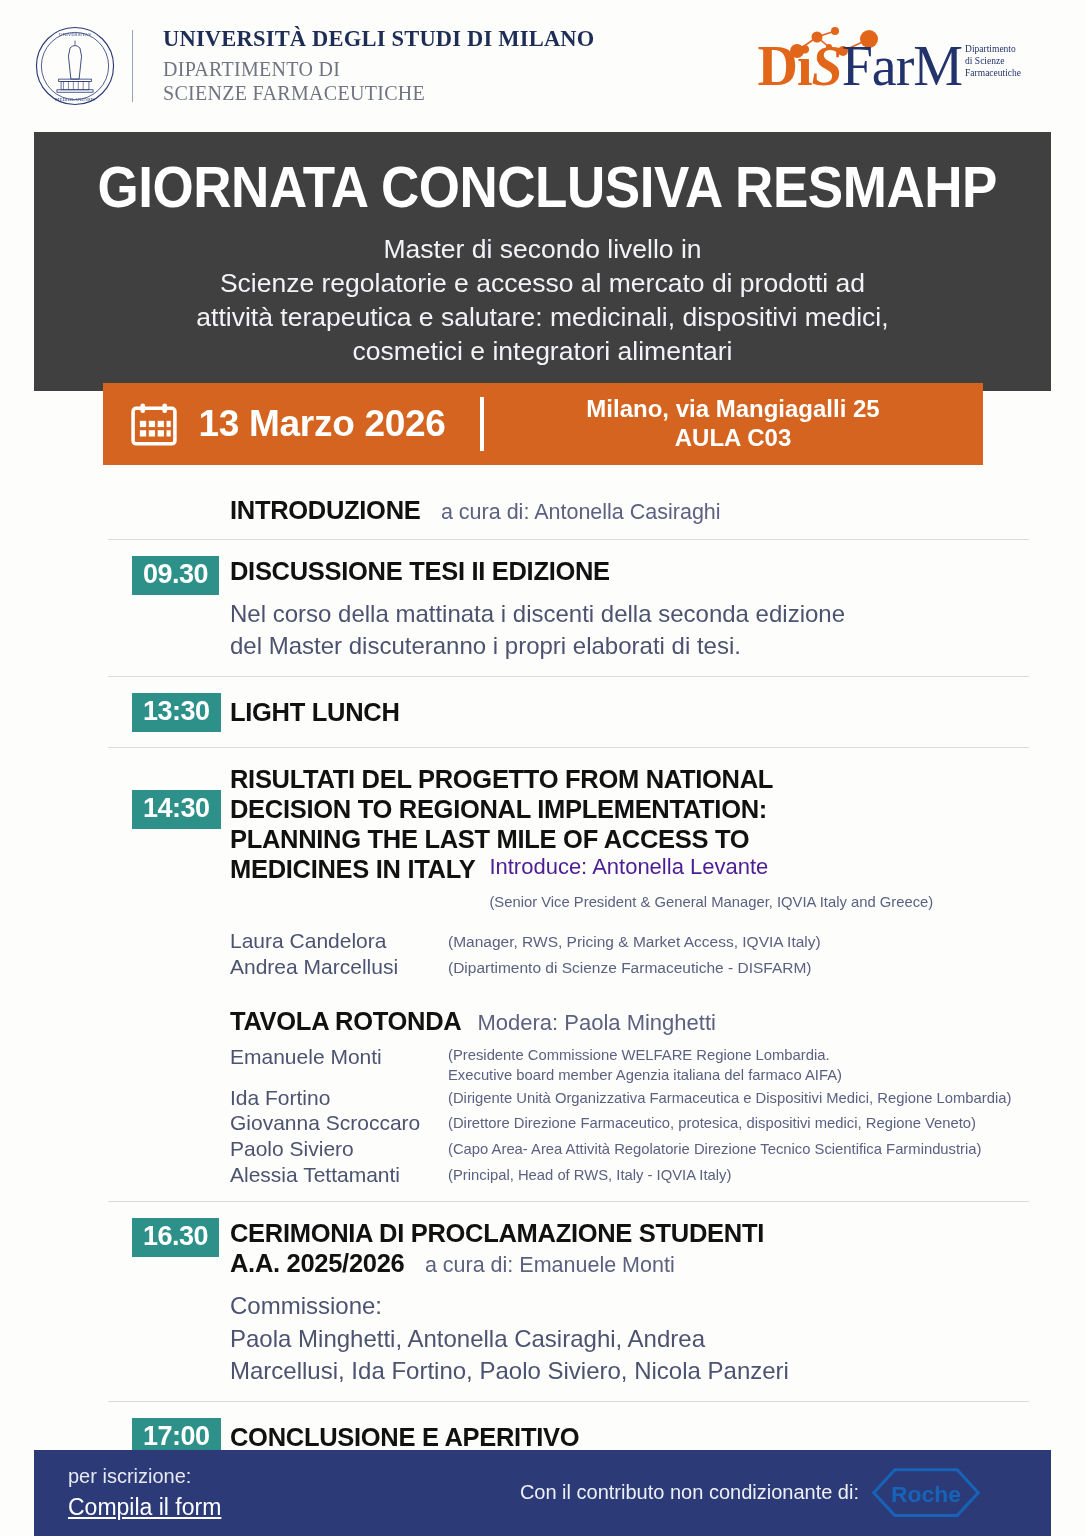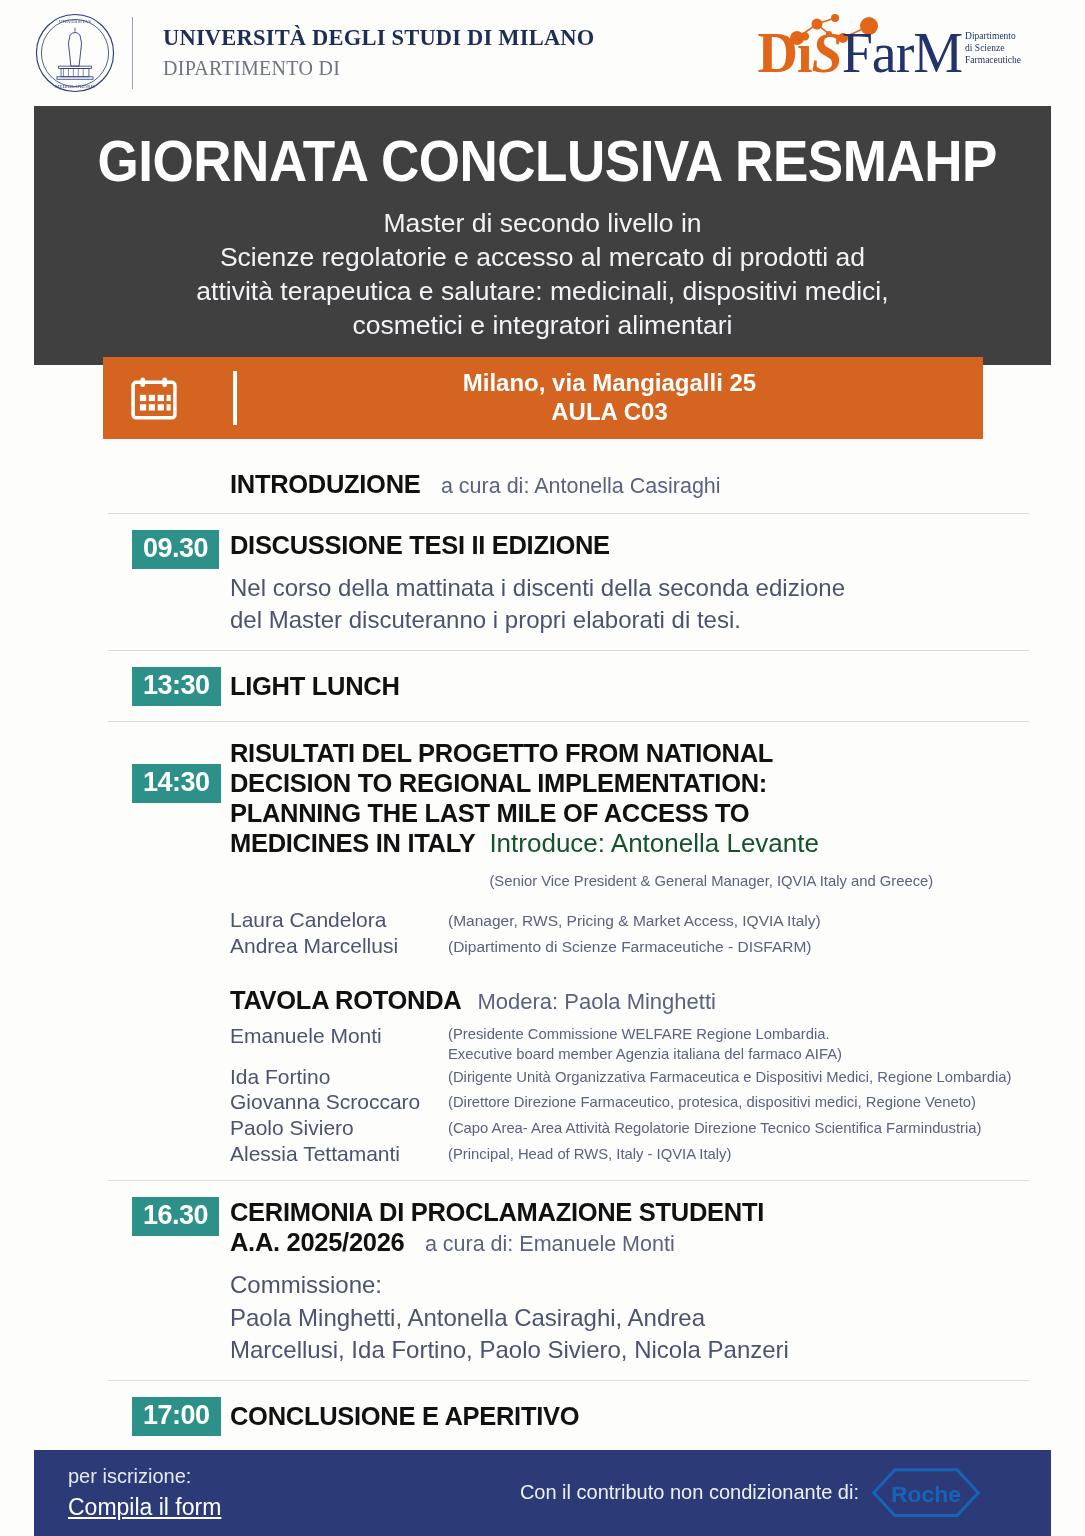--- a/index.html
+++ b/index.html
@@ -11,21 +11,21 @@
     width: 1085px;
     height: 1536px;
     font-family: "Liberation Sans", sans-serif;
     background: #FDFDFC;
     overflow: hidden;
     position: relative;
   }
 
   
   .header {
-    height: 106px;
+    height: 132px;
     display: flex;
     align-items: center;
     padding: 12px 34px;
     box-sizing: border-box;
     border-radius: 23px;
   }
   .unimi-logo {
     display: flex;
     align-items: center;
     gap: 16px;
@@ -244,22 +244,22 @@
   .tavola-mod {
     color: #5b6180;
     font-size: 22px;
     margin-left: 16px;
   }
   .intro-line {
     display: inline-block;
     vertical-align: baseline;
   }
   .intro-name {
-    color: #14532d;
-    font-size: 26px;
+    color: #4c1d95;
+    font-size: 22px;
   }
   .intro-role {
     color: #5b6180;
     font-size: 14.8px;
     margin-top: 14px;
   }
 
   
   .footer {
     position: absolute;
@@ -306,20 +306,21 @@
       <path d="M50 24 l0 -5" stroke="#2c3b77" stroke-width="1"></path>
       <rect x="30" y="66" width="40" height="3" fill="none" stroke="#2c3b77" stroke-width="1"></rect>
       <rect x="33" y="69" width="34" height="10" fill="none" stroke="#2c3b77" stroke-width="0.9"></rect>
       <path d="M36 69 v10 M42 69 v10 M48 69 v10 M54 69 v10 M60 69 v10" stroke="#2c3b77" stroke-width="0.7"></path>
       <rect x="28" y="79" width="44" height="3" fill="none" stroke="#2c3b77" stroke-width="1"></rect>
     </svg>
     <div class="unimi-divider"></div>
     <div class="unimi-text-block">
       <div class="unimi-name">UNIVERSITÀ DEGLI STUDI DI MILANO</div>
       <div class="unimi-dept">DIPARTIMENTO DI</div>
+      <div class="unimi-dept" style="margin-top:1px">SCIENZE FARMACEUTICHE</div>
     </div>
   </div>
 
   <div class="disfarm">
     <svg class="molecule" width="120" height="46" viewBox="0 0 120 46">
       <circle cx="14" cy="26" r="7" fill="#E2661A"></circle>
       <circle cx="34" cy="12" r="5.5" fill="#E2661A"></circle>
       <circle cx="52" cy="6" r="4" fill="#E2661A"></circle>
       <circle cx="60" cy="26" r="5" fill="#E2661A"></circle>
       <circle cx="86" cy="14" r="9" fill="#E2661A"></circle>
@@ -355,20 +356,21 @@
       <rect x="2" y="6" width="40" height="34" rx="3" fill="none" stroke="#fff" stroke-width="3.4"></rect>
       <rect x="8.5" y="18" width="6" height="6" fill="#fff"></rect>
       <rect x="17" y="18" width="6" height="6" fill="#fff"></rect>
       <rect x="25.5" y="18" width="6" height="6" fill="#fff"></rect>
       <rect x="34" y="18" width="4" height="6" fill="#fff"></rect>
       <rect x="8.5" y="27" width="6" height="6" fill="#fff"></rect>
       <rect x="17" y="27" width="6" height="6" fill="#fff"></rect>
       <rect x="25.5" y="27" width="6" height="6" fill="#fff"></rect>
       <rect x="34" y="27" width="4" height="6" fill="#fff"></rect>
     </svg>
+    <div class="date-text">13 Marzo 2026</div>
     <div class="datebar-sep"></div>
     <div class="venue">
       <div>Milano, via Mangiagalli 25</div>
       <div>AULA C03</div>
     </div>
   </div>
 </div>
 
 <div class="schedule">
 

